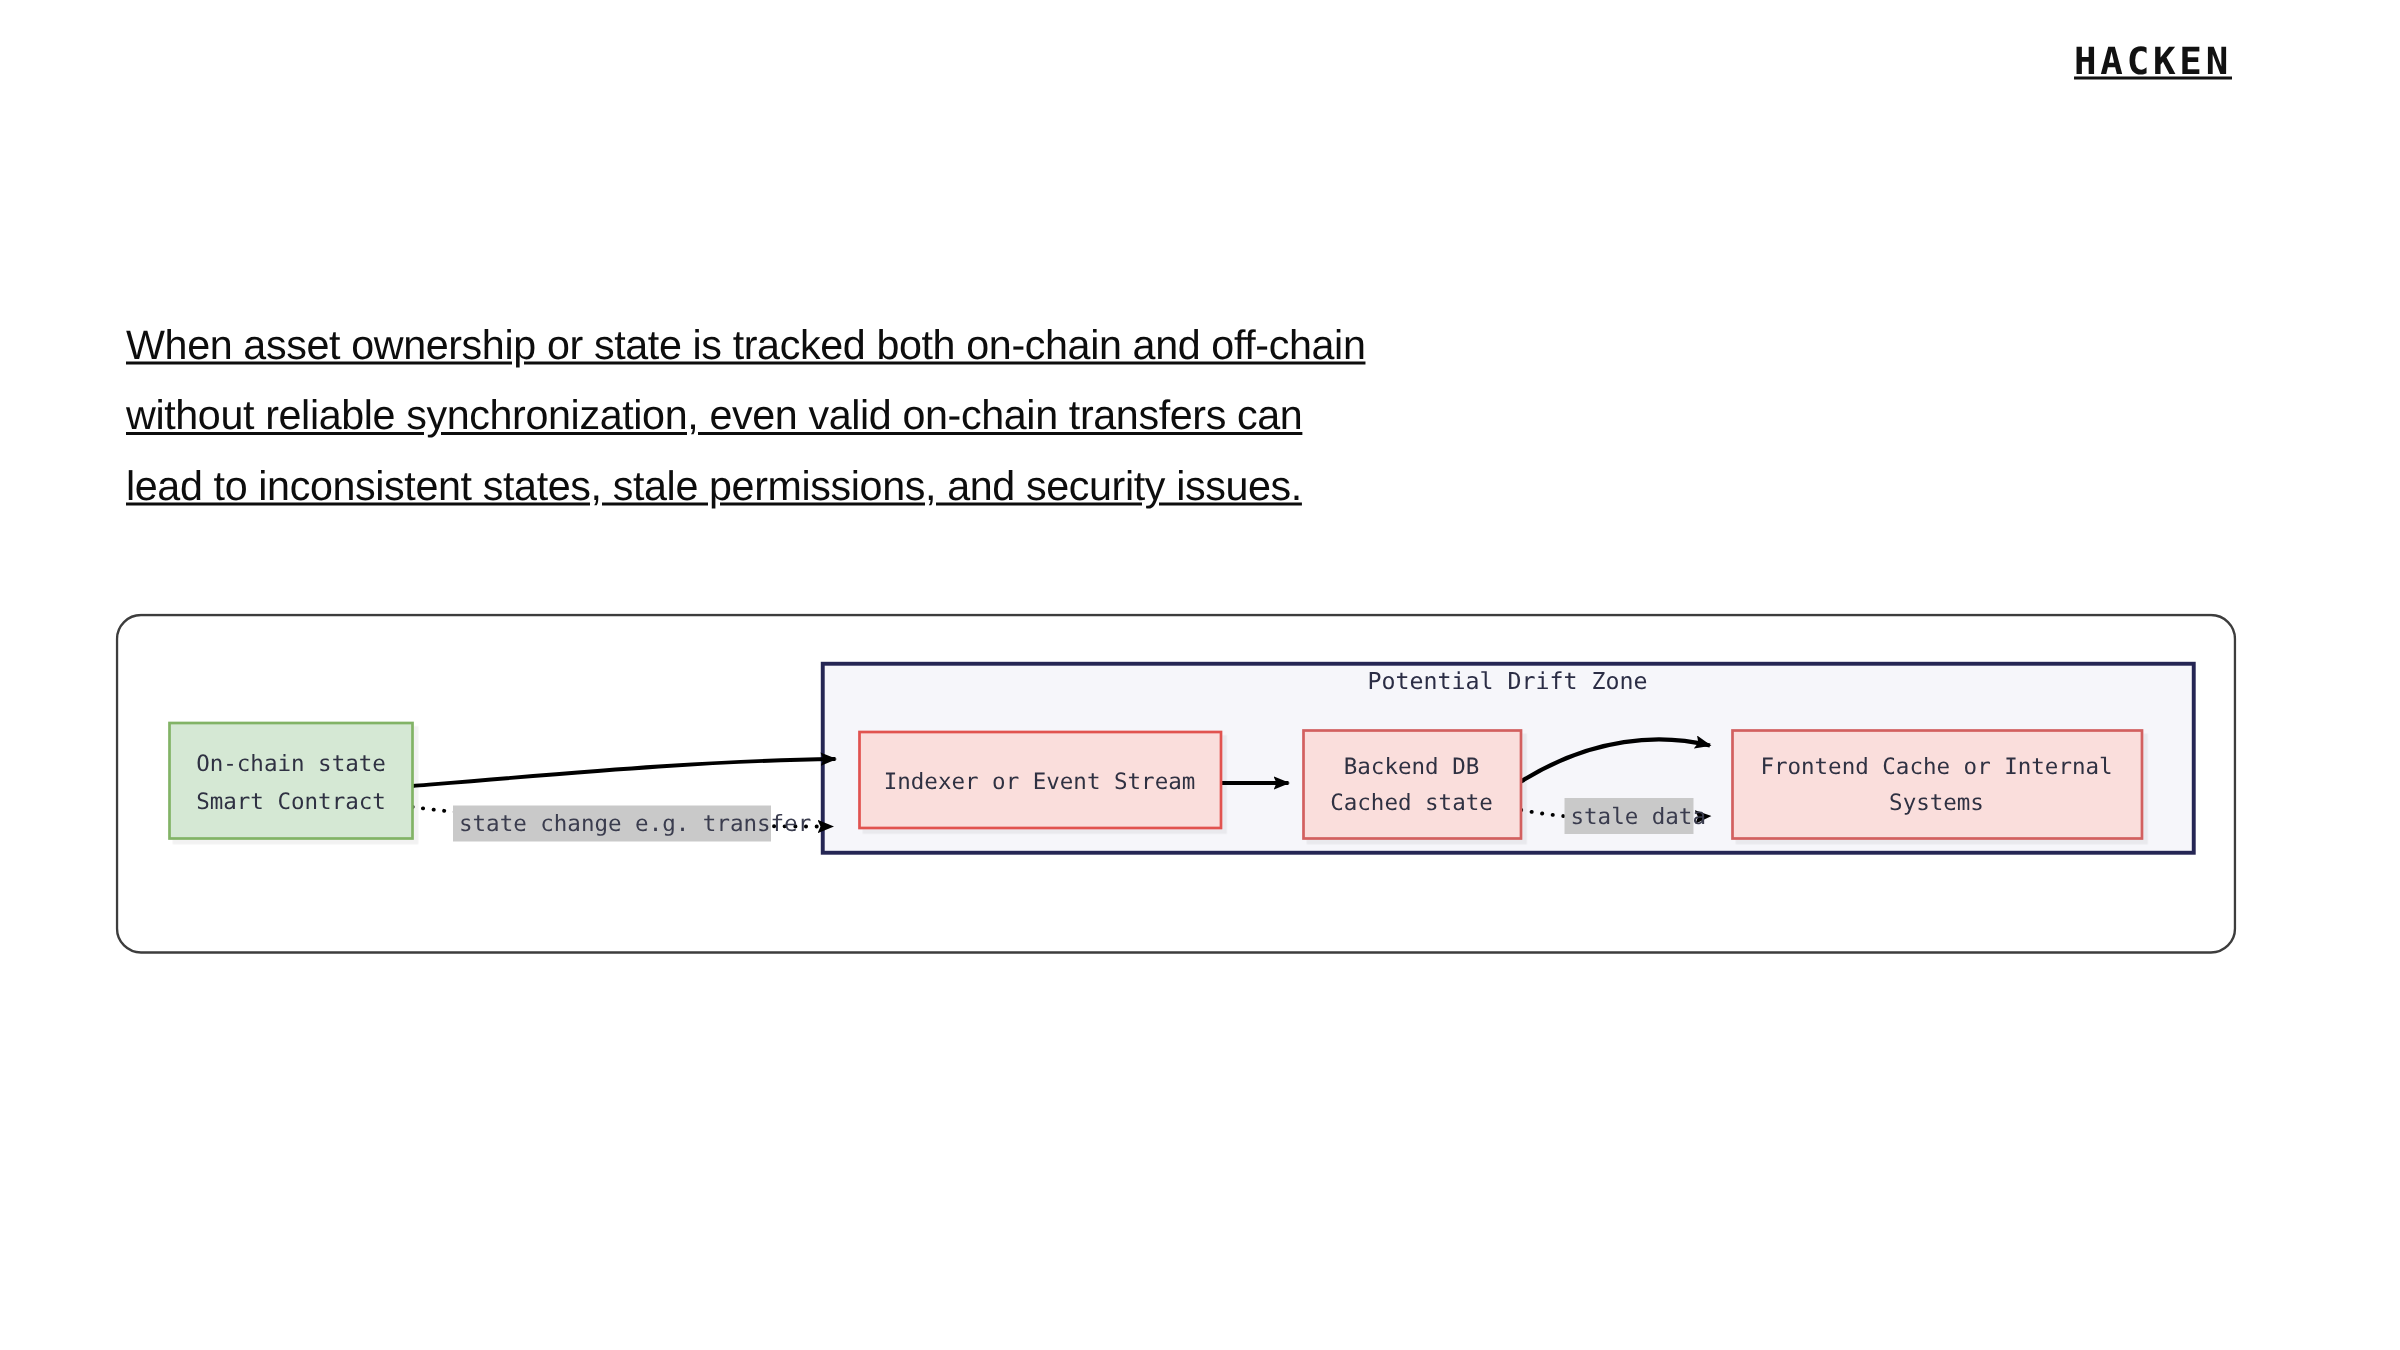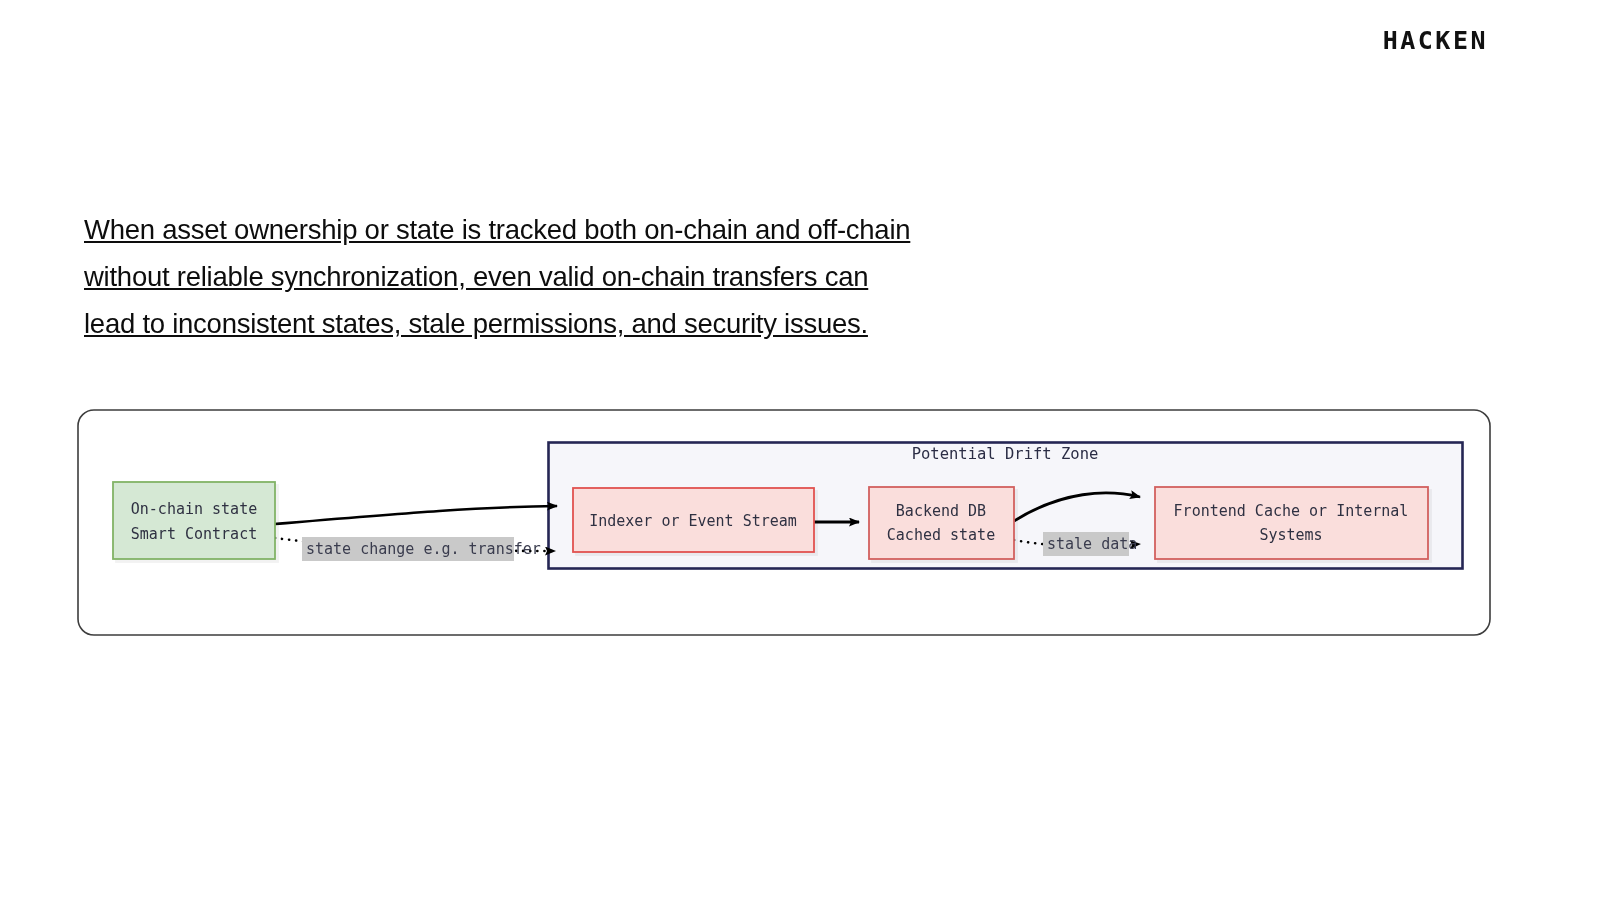--- a/index.html
+++ b/index.html
@@ -21,20 +21,21 @@
     position: absolute;
     top: 28px;
     right: 112px;
     font-family: "DejaVu Sans Mono", monospace;
     font-size: 25px;
     font-weight: 700;
     letter-spacing: 2.5px;
     color: #111111;
     line-height: 1;
     user-select: none;
+    text-decoration: underline;
   }
 
   
   .lead {
     position: absolute;
     left: 84px;
     top: 206px;
     width: 1000px;
     font-family: "Liberation Sans", sans-serif;
     font-size: 27.5px;

